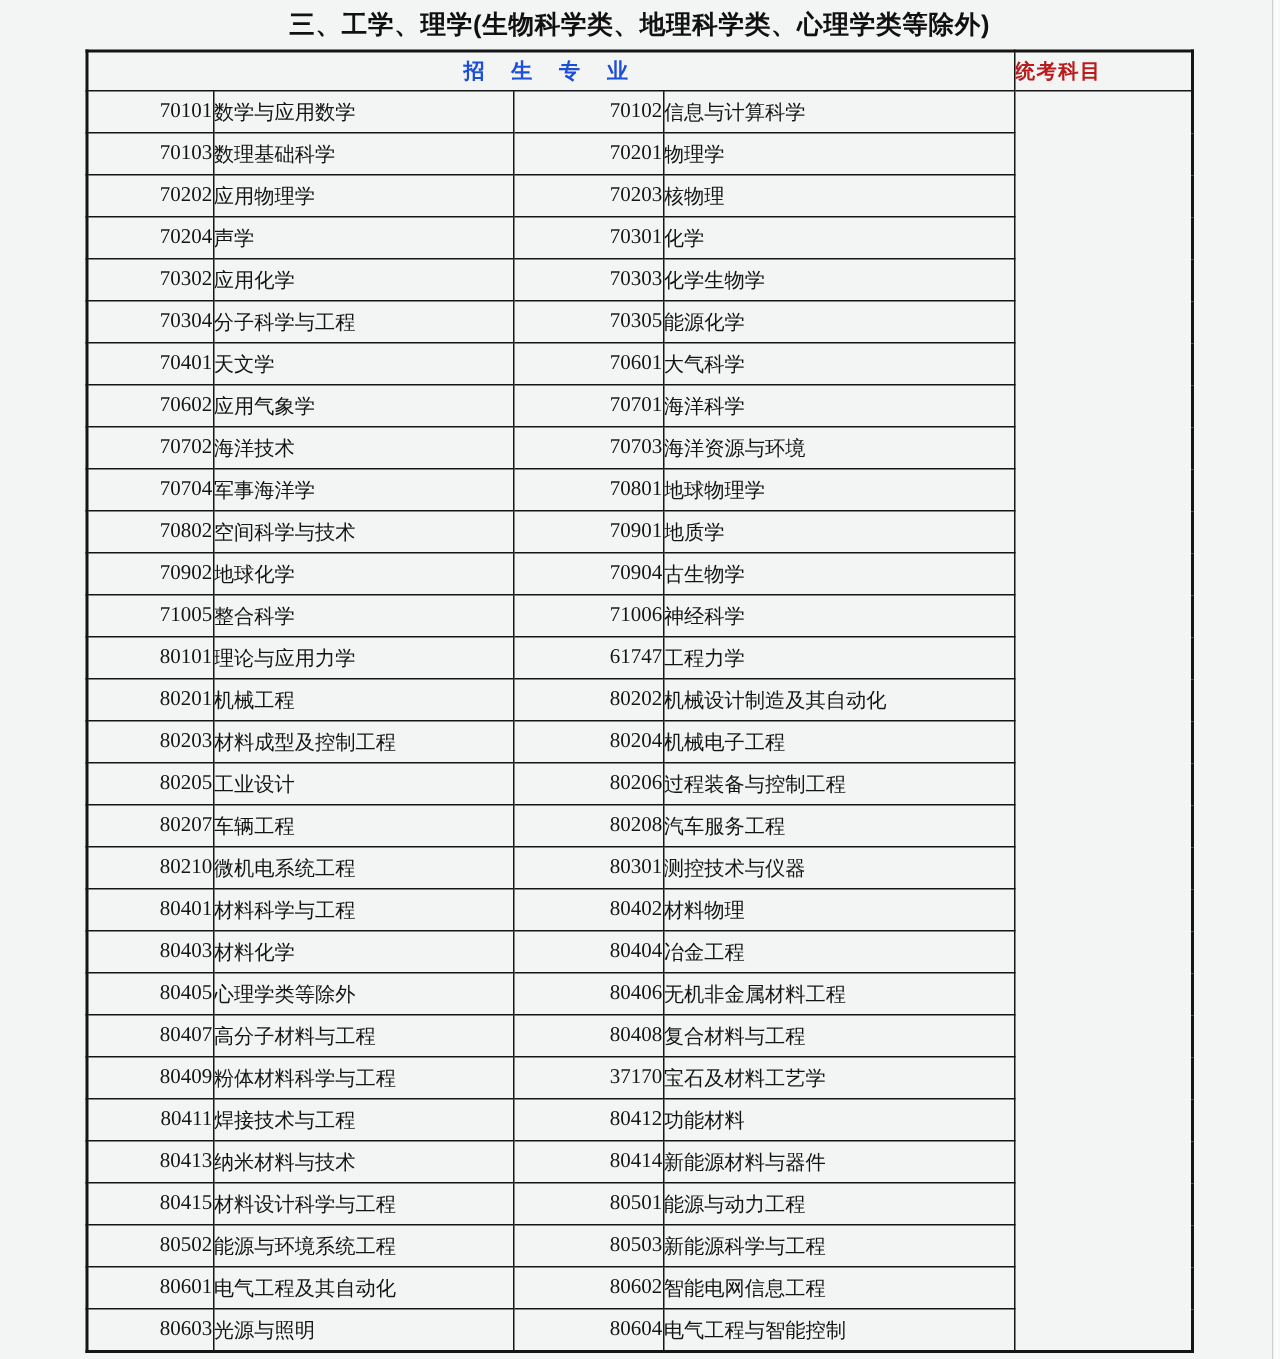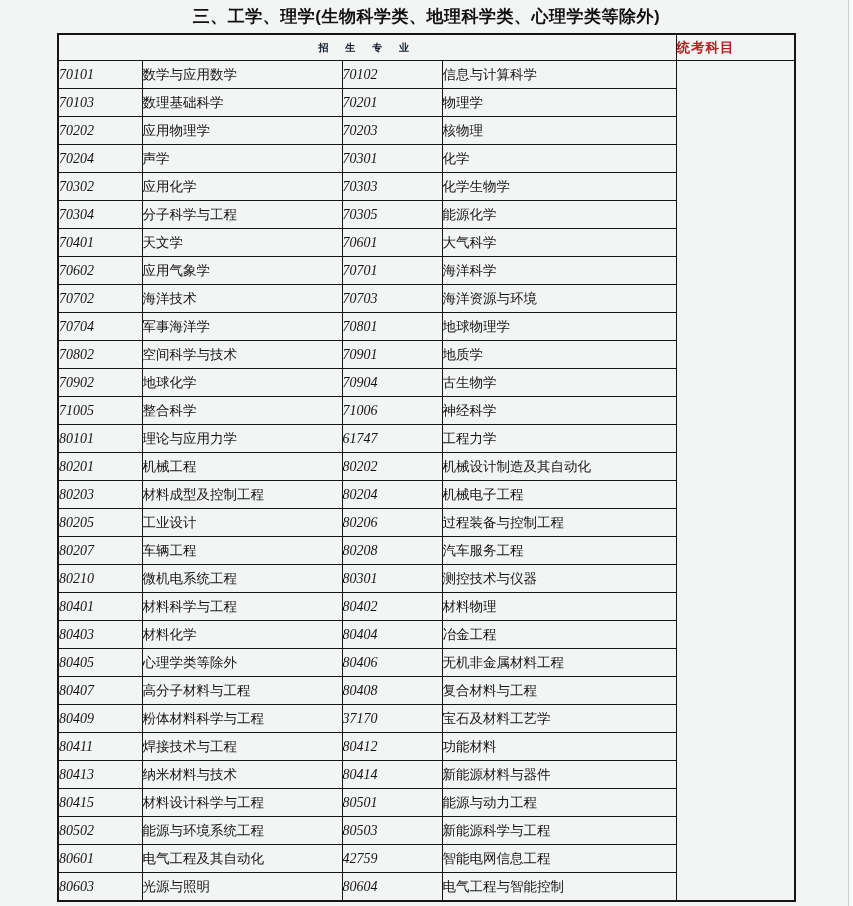--- a/index.html
+++ b/index.html
@@ -38,41 +38,40 @@
     border: 2px solid #151515;
   }
   table.majors th, table.majors td {
     border: 1px solid #151515;
     padding: 0;
     overflow: hidden;
     white-space: nowrap;
   }
   th.majors-header {
     height: 25px;
-    font-size: 10px;
+    font-size: 14px;
     font-weight: bold;
     text-align: center;
     letter-spacing: 7px;
-    color: #0f172a;
+    color: #1d4ed8;
     margin-left: 24px;
   }
   th.exam-header {
     height: 25px;
     font-size: 13.5px;
     font-weight: bold;
     text-align: left;
     letter-spacing: 1px;
     color: #b91c1c;
   }
   td.code {
     height: 27px;
-    text-align: left;
+    text-align: right;
     font-family: "Liberation Serif", "DejaVu Serif", serif;
     font-size: 14px;
-    font-style: italic;
   }
   td.name {
     height: 27px;
     text-align: left;
     padding-left: 8px;
     font-size: 13.5px;
     margin-left: 32px;
   }
   td.exam-cell {
     background: #f3f5f4;
@@ -281,21 +280,21 @@
         </tr>
         <tr>
           <td class="code">80502</td>
           <td class="name">能源与环境系统工程</td>
           <td class="code">80503</td>
           <td class="name">新能源科学与工程</td>
         </tr>
         <tr>
           <td class="code">80601</td>
           <td class="name">电气工程及其自动化</td>
-          <td class="code">42759</td>
+          <td class="code">80602</td>
           <td class="name">智能电网信息工程</td>
         </tr>
         <tr>
           <td class="code">80603</td>
           <td class="name">光源与照明</td>
           <td class="code">80604</td>
           <td class="name">电气工程与智能控制</td>
         </tr>
       </tbody>
   </table>

